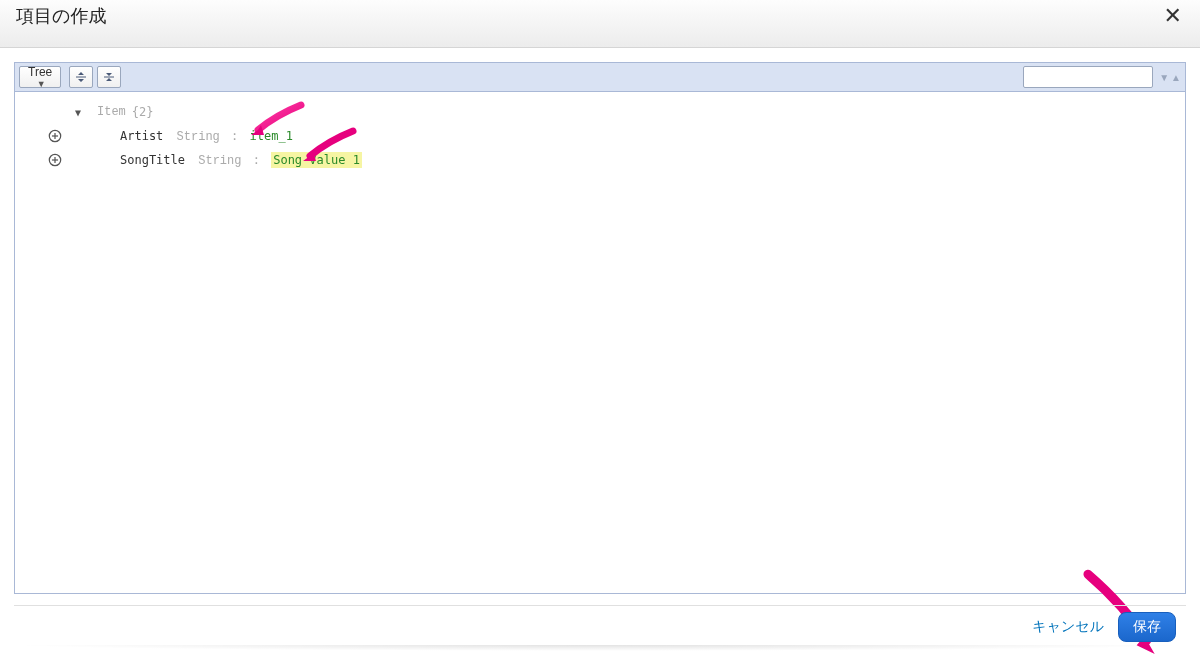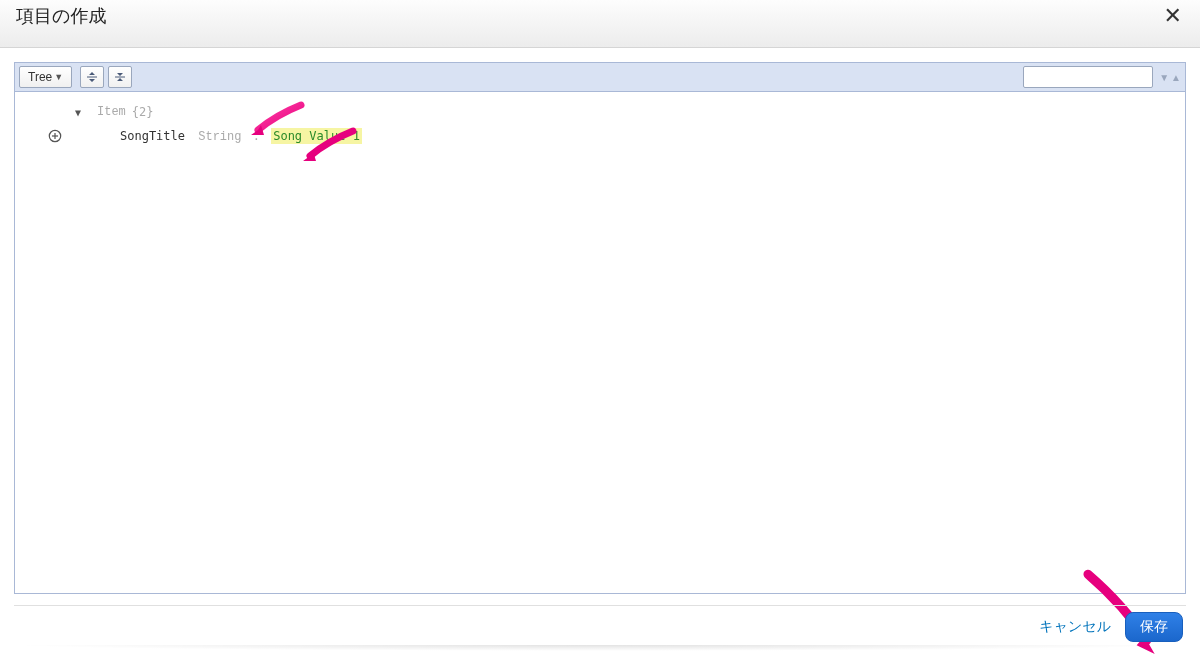--- a/index.html
+++ b/index.html
@@ -47,20 +47,21 @@
   .btn-small {
     background: linear-gradient(to bottom, #ffffff, #f0f0f0);
     border: 1px solid #9aa7bd;
     border-radius: 2px;
     height: 22px;
     display: flex;
     align-items: center;
     justify-content: center;
     cursor: pointer;
     color: #333;
+    flex-direction: column;
   }
   .btn-tree {
     padding: 0 8px;
     font-size: 12px;
   }
   .btn-tree .caret { font-size: 9px; margin-left: 2px; color: #555; }
   .expand-btns { display: flex; gap: 4px; }
   .btn-icon { width: 24px; }
   .btn-icon svg { display:block; }
   .search-wrap {
@@ -133,21 +134,21 @@
   .k-sep { color: #aaa; margin: 0 4px; }
   .k-val-green { color: #2a8a2a; }
   .highlight-yellow { background: #f6f5a3; padding: 1px 2px; }
   .arrow-annot {
     position: absolute;
     pointer-events: none;
   }
   .footer {
     position: absolute;
     bottom: 12px;
-    right: 17px;
+    right: 24px;
     display: flex;
     align-items: center;
     gap: 14px;
   }
   .footer-rule {
     position: absolute;
     left: 14px;
     right: 14px;
     bottom: 48px;
     border-top: 1px solid #e0e0e0;
@@ -212,20 +213,35 @@
     </div>
   </div>
 
   <div class="editor">
     <div class="tree-row indent-0">
       <span class="tri">▼</span>
       <span class="k-type">Item</span>
       <span class="k-count">{2}</span>
     </div>
 
+    <div class="tree-row">
+      <div class="row-gutter">
+        <svg class="plus-icon" viewBox="0 0 16 16">
+          <circle cx="8" cy="8" r="6.5" fill="none" stroke="#555" stroke-width="1.4"></circle>
+          <line x1="8" y1="4.5" x2="8" y2="11.5" stroke="#555" stroke-width="1.4"></line>
+          <line x1="4.5" y1="8" x2="11.5" y2="8" stroke="#555" stroke-width="1.4"></line>
+        </svg>
+      </div>
+      <div class="indent-1" style="padding-left:45px;">
+        <span class="k-name">Artist</span>
+        <span class="k-type">String</span>
+        <span class="k-sep">:</span>
+        <span class="k-val-green">item_1</span>
+      </div>
+    </div>
 
     <div class="tree-row">
       <div class="row-gutter">
         <svg class="plus-icon" viewBox="0 0 16 16">
           <circle cx="8" cy="8" r="6.5" fill="none" stroke="#555" stroke-width="1.4"></circle>
           <line x1="8" y1="4.5" x2="8" y2="11.5" stroke="#555" stroke-width="1.4"></line>
           <line x1="4.5" y1="8" x2="11.5" y2="8" stroke="#555" stroke-width="1.4"></line>
         </svg>
       </div>
       <div class="indent-1" style="padding-left:45px;">

